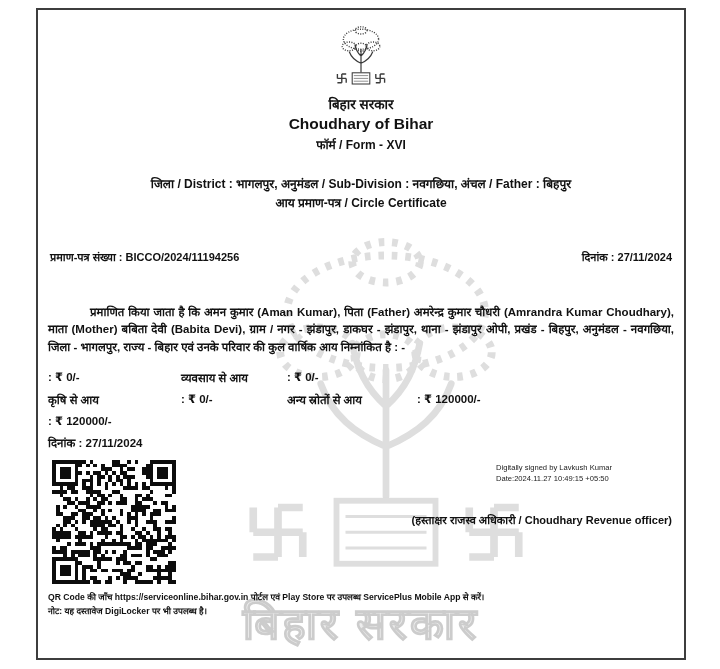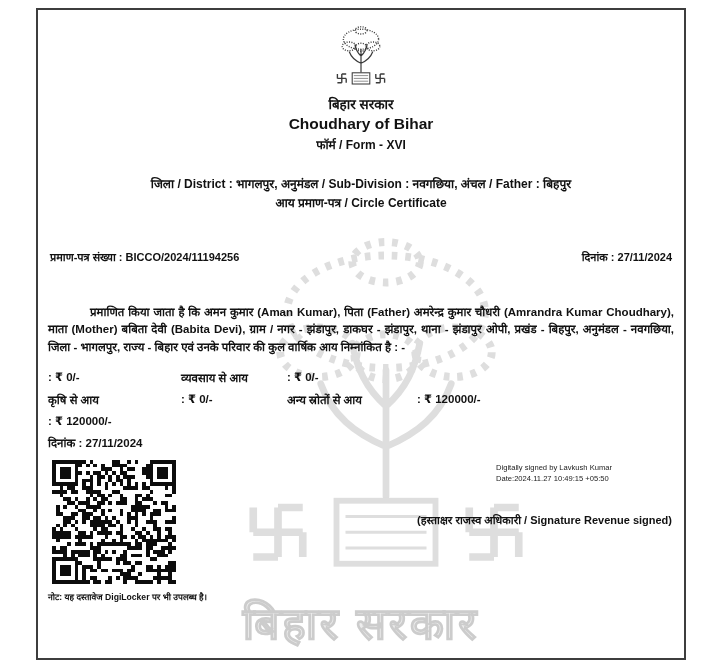--- a/index.html
+++ b/index.html
@@ -652,20 +652,21 @@
           <i style="grid-area:33/26"></i>
           <i style="grid-area:33/27"></i>
           <i style="grid-area:33/29"></i>
           <i style="grid-area:33/32"></i>
           <i style="grid-area:33/33"></i>
         </div>
       <div class="dsig">
         <div>Digitally signed by Lavkush Kumar</div>
         <div>Date:2024.11.27 10:49:15 +05:50</div>
       </div>
-      <div class="sig-label">(हस्ताक्षर राजस्व अधिकारी / Signature Revenue signed)</div>
+      <div class="sig-label">(हस्ताक्षर राजस्व अधिकारी / Choudhary Revenue officer)</div>
     </div>
 
     <div class="notes">
+      <div>QR Code की जाँच https://serviceonline.bihar.gov.in पोर्टल एवं Play Store पर उपलब्ध ServicePlus Mobile App से करें।</div>
       <div>नोट: यह दस्तावेज DigiLocker पर भी उपलब्ध है।</div>
     </div>
   </div>
 </div>
 
 </body></html>

